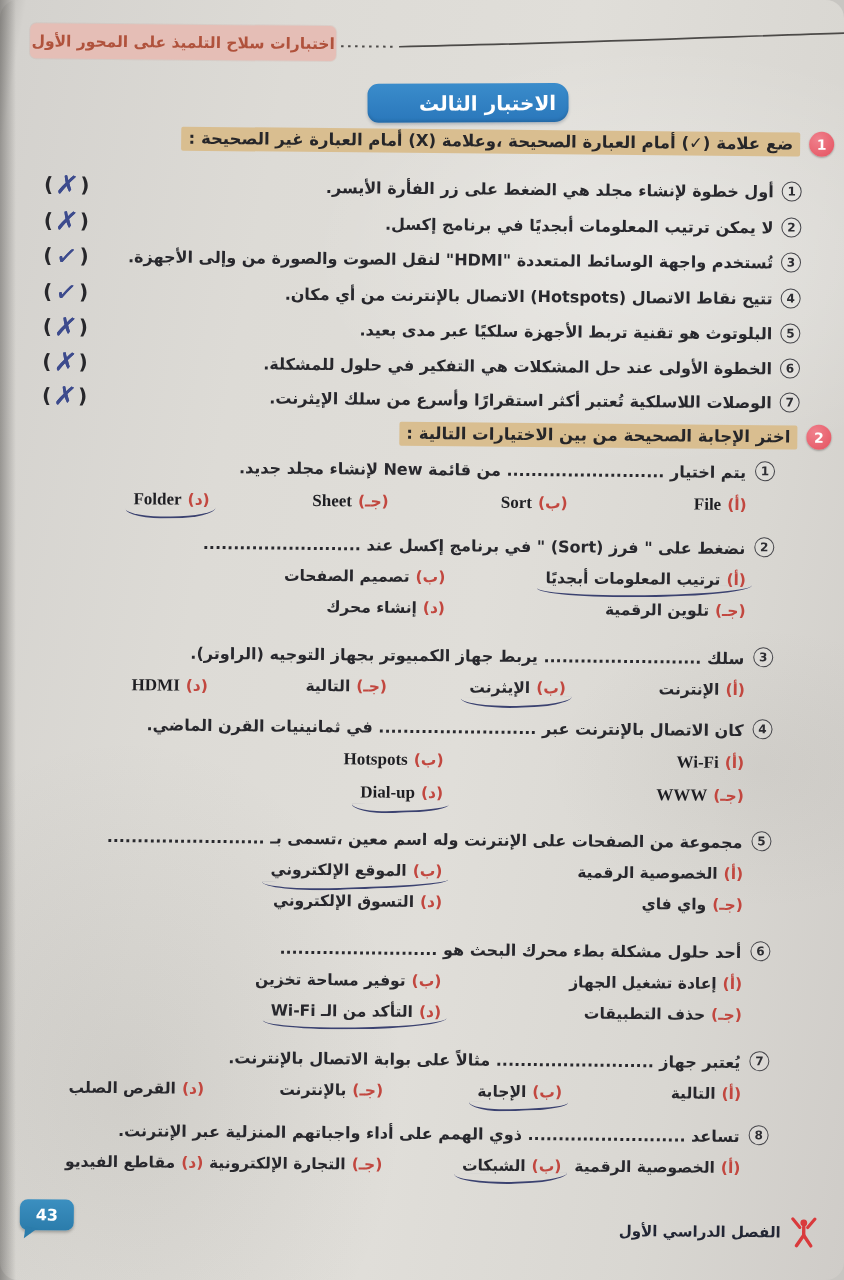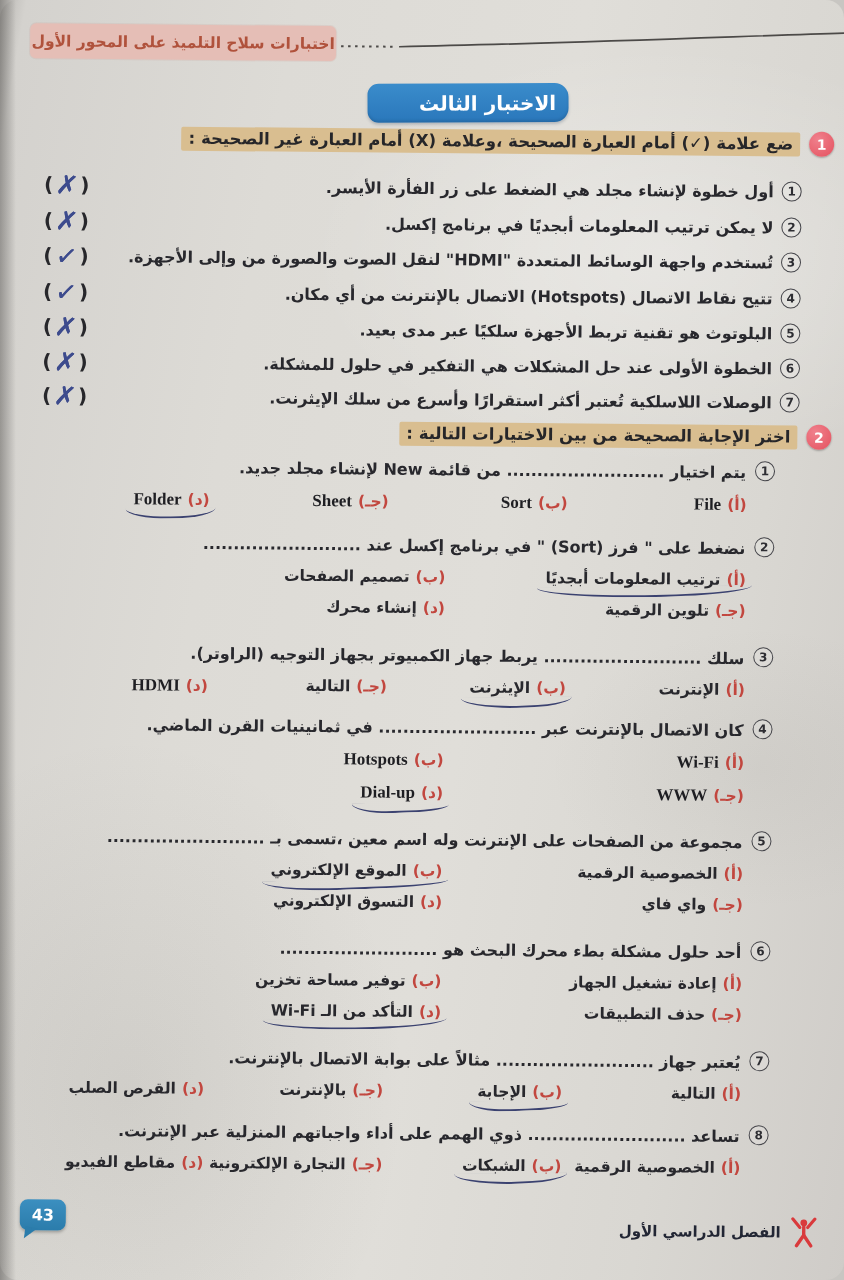--- a/index.html
+++ b/index.html
@@ -102,21 +102,21 @@
   .latin { font-family:"Liberation Serif", serif; direction:ltr; font-size:17px; font-weight:600; color:#1e1e22; }
   .ans::after {
     content:""; position:absolute; left:-8px; right:-6px; bottom:-9px; height:9px;
     border-bottom:2.6px solid #3b4270; border-radius:50% / 0 0 95% 95%;
     transform:rotate(-1.2deg);
   }
   .ans.curl::after { border-radius:50% / 0 0 70% 120%; transform:rotate(-2.5deg); bottom:-10px; }
 
   
   .page-badge {
-    position:absolute; left:26px; top:1203px; width:46px; height:31px;
+    position:absolute; left:26px; top:1203px; width:54px; height:31px;
     background:linear-gradient(180deg,#3b8fc0,#2b7cab); border-radius:8px;
     color:#fff; font-weight:bold; font-size:16px;
     display:flex; align-items:center; justify-content:center;
     box-shadow:0 2px 3px rgba(0,0,0,.25);
   }
   .page-badge::after {
     content:""; position:absolute; left:5px; bottom:-9px;
     border:6px solid transparent; border-top-color:#2b7cab; border-left-color:#2b7cab;
     transform:rotate(8deg);
   }

